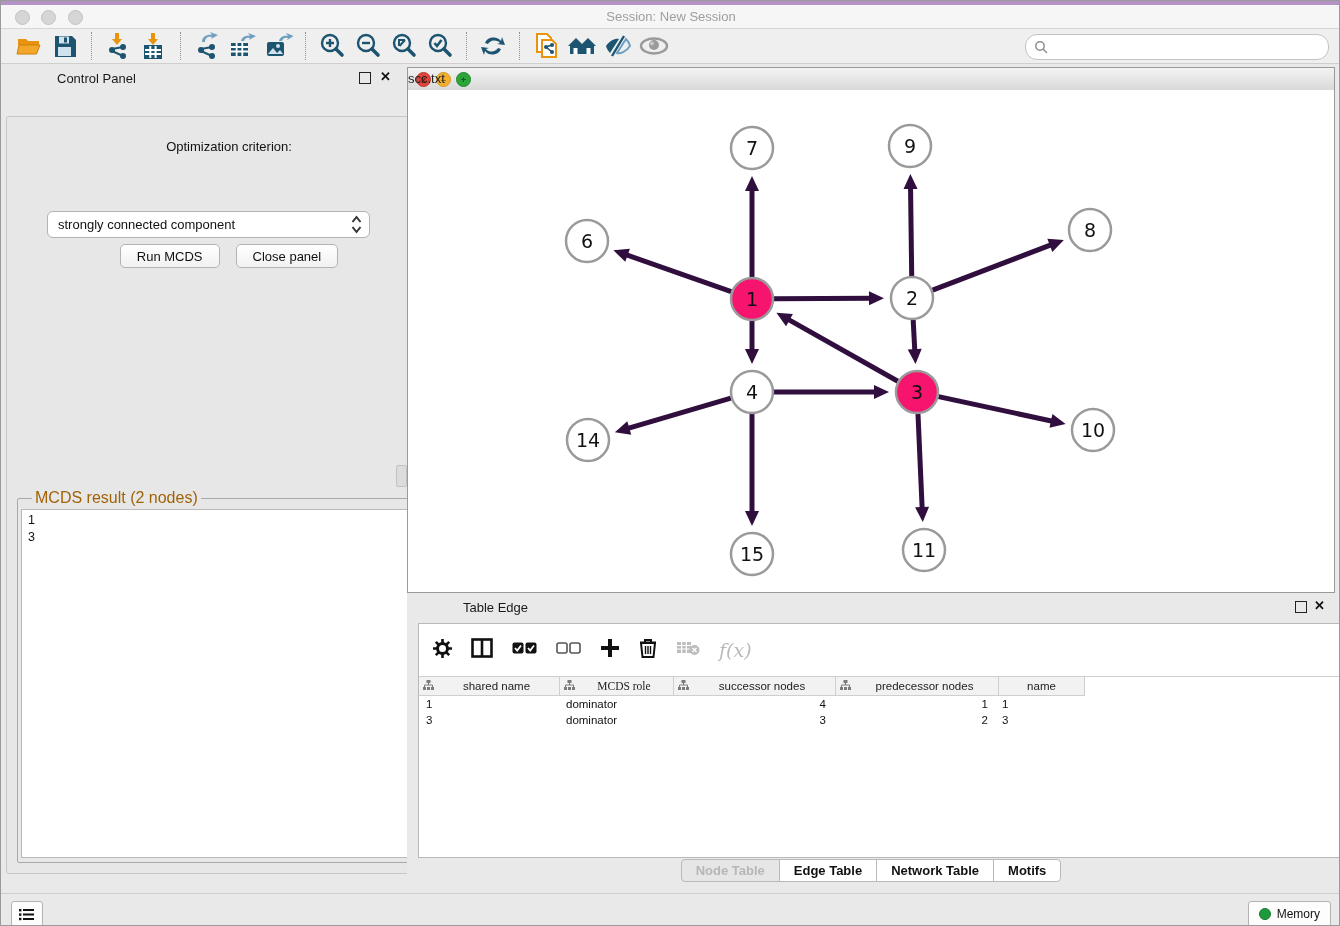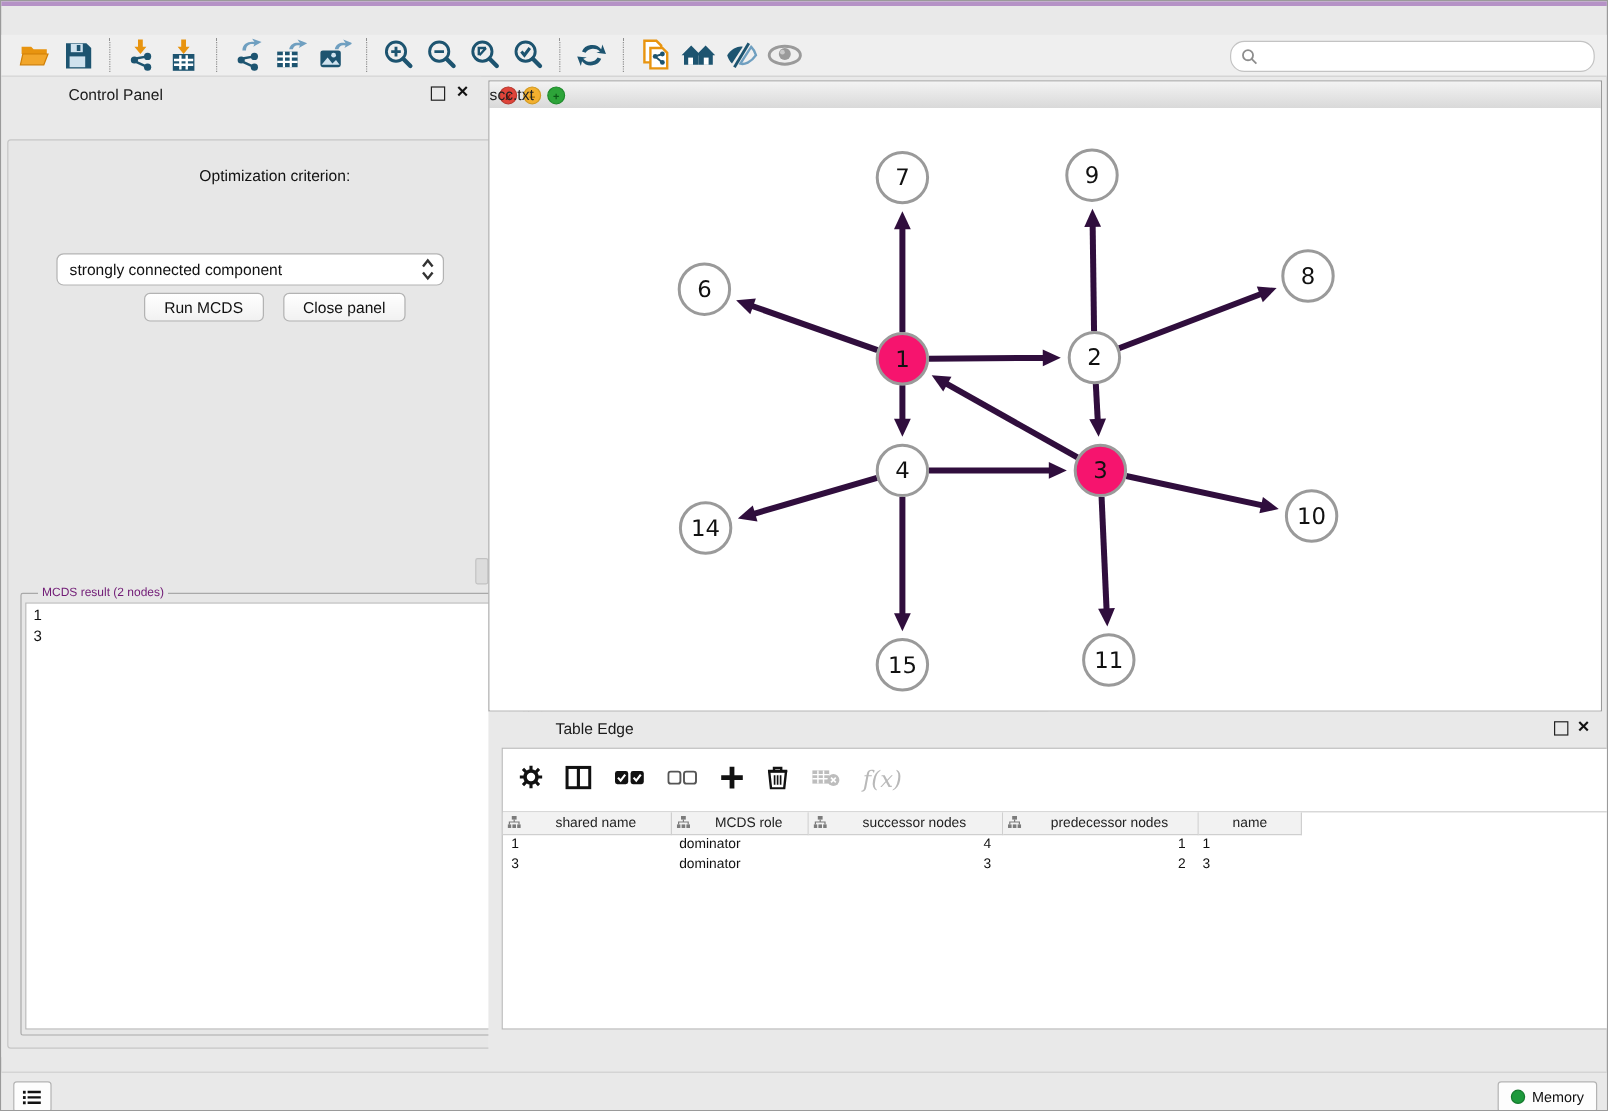--- a/index.html
+++ b/index.html
@@ -42,21 +42,21 @@
   #cp-content{left:5px;top:52px;width:446px;height:758px;background:#e7e7e7;border:1px solid #c6c6c6;border-radius:3px;}
   #opt-label{margin-top:22px;text-align:center;font-size:13px;color:#111;}
   #criterion-select{position:absolute;left:40px;top:94px;width:311px;height:25px;background:#fff;border:1px solid #b3b3b3;
        border-radius:6px;display:flex;align-items:center;font-size:13px;padding-left:10px;color:#111;}
   #criterion-select .stepper{position:absolute;right:6px;top:2px;}
   .btn{background:linear-gradient(#ffffff,#f1f1f1);border:1px solid #b3b3b3;border-radius:5px;height:24px;
        font-size:13px;color:#111;display:inline-flex;align-items:center;padding:0 16px;font-family:"Liberation Sans",sans-serif;}
   #cp-buttons{position:absolute;left:0;right:0;top:127px;display:flex;justify-content:center;gap:16px;}
 
   #mcds-result{position:absolute;left:8px;right:8px;top:372px;bottom:10px;border:1px solid #a9a9a9;border-radius:2px;}
-  #mcds-result legend{font-size:10px;color:#701a75;padding:0 3px;margin-left:2px;}
+  #mcds-result legend{font-size:16px;color:#a16207;padding:0 3px;margin-left:2px;}
   #mcds-result-box{position:absolute;left:3px;right:3px;top:2px;bottom:4px;background:#fff;border:1px solid #b9b9b9;
        font-size:12.5px;line-height:17px;padding:2px 6px;color:#111;}
   #mcds-scroll{position:absolute;right:0;top:0;bottom:0;width:11px;background:#fafafa;border-left:1px solid #e4e4e4;}
 
   
   #v-handle{left:395px;top:464px;width:11px;height:22px;background:#dcdcdc;border:1px solid #c2c2c2;border-radius:2px;}
   #h-handle{left:857px;top:585px;width:16px;height:8px;background:#d4d4d4;border:1px solid #c4c4c4;border-radius:2px;}
 
   
   #net-window{left:406px;top:66px;width:928px;height:526px;border:1px solid #9a9a9a;background:#fff;}
@@ -94,20 +94,28 @@
        border-radius:3px;display:flex;align-items:center;padding:0 10px;font-size:12px;color:#111;gap:6px;}
   #memory-dot{width:10px;height:10px;border-radius:50%;background:#1d9a3c;border:1px solid #147a2d;}
 </style>
 </head>
 <body>
 
 <div id="app">
 
   <div id="top-strip" class="abs"></div>
 
+  <div id="titlebar" class="abs">
+    <span class="dots">
+      <span class="traffic-dot"></span>
+      <span class="traffic-dot"></span>
+      <span class="traffic-dot"></span>
+    </span>
+    <span class="title">Session: New Session</span>
+  </div>
 
   <div id="toolbar" class="abs">
     <span class="tb-icon">
       <svg width="26" height="24" viewBox="0 0 26 24">
           <path d="M2 5h8l2 2h11v4H2z" fill="#e8940f"></path>
           <path d="M3 11h21l-3.5 9H1z" fill="#f2a62a" stroke="#d07f06"></path>
         </svg>
     </span>
     <span class="tb-icon">
       <svg width="24" height="24" viewBox="0 0 24 24">
@@ -431,21 +439,21 @@
           <div class="th-cell" style="width: 140px;">
             <span class="th-icon"><svg width="11" height="10" viewBox="0 0 11 10">
                 <rect x="3.5" y="0" width="4" height="3" fill="#7b7b7b"></rect>
                 <path d="M5.5 3v2M1.5 7V5h8v2" stroke="#7b7b7b" fill="none"></path>
                 <rect x="0" y="7" width="3" height="3" fill="#7b7b7b"></rect>
                 <rect x="4" y="7" width="3" height="3" fill="#7b7b7b"></rect>
                 <rect x="8" y="7" width="3" height="3" fill="#7b7b7b"></rect>
               </svg></span>
             <span class="th-label">shared name</span>
           </div>
-          <div class="th-cell" style="width: 113px;">
+          <div class="th-cell" style="width: 113px; font-family: Liberation Serif, serif;">
             <span class="th-icon"><svg width="11" height="10" viewBox="0 0 11 10">
                 <rect x="3.5" y="0" width="4" height="3" fill="#7b7b7b"></rect>
                 <path d="M5.5 3v2M1.5 7V5h8v2" stroke="#7b7b7b" fill="none"></path>
                 <rect x="0" y="7" width="3" height="3" fill="#7b7b7b"></rect>
                 <rect x="4" y="7" width="3" height="3" fill="#7b7b7b"></rect>
                 <rect x="8" y="7" width="3" height="3" fill="#7b7b7b"></rect>
               </svg></span>
             <span class="th-label">MCDS role</span>
           </div>
           <div class="th-cell" style="width: 161px;">
@@ -482,20 +490,26 @@
           </div>
           <div class="tr-row" style="top: 88px;">
             <div class="td-cell" style="width: 140px; text-align: left;">3</div>
             <div class="td-cell" style="width: 113px; text-align: left;">dominator</div>
             <div class="td-cell" style="width: 161px; text-align: right;">3</div>
             <div class="td-cell" style="width: 162px; text-align: right;">2</div>
             <div class="td-cell" style="width: 85px; text-align: left;">3</div>
           </div>
         </div>
     </div>
+    <div class="tabstrip" id="tp-tabs">
+        <span class="tab first active">Node Table</span>
+        <span class="tab">Edge Table</span>
+        <span class="tab">Network Table</span>
+        <span class="tab last">Motifs</span>
+      </div>
   </div>
 
   <div id="statusbar" class="abs">
     <span id="menu-btn">
       <svg width="16" height="13" viewBox="0 0 16 13">
           <g stroke="#111" stroke-width="2">
             <path d="M4 2h11M4 6.5h11M4 11h11"></path>
           </g>
           <g fill="#111">
             <rect x="0" y="1" width="2.4" height="2.4"></rect>

